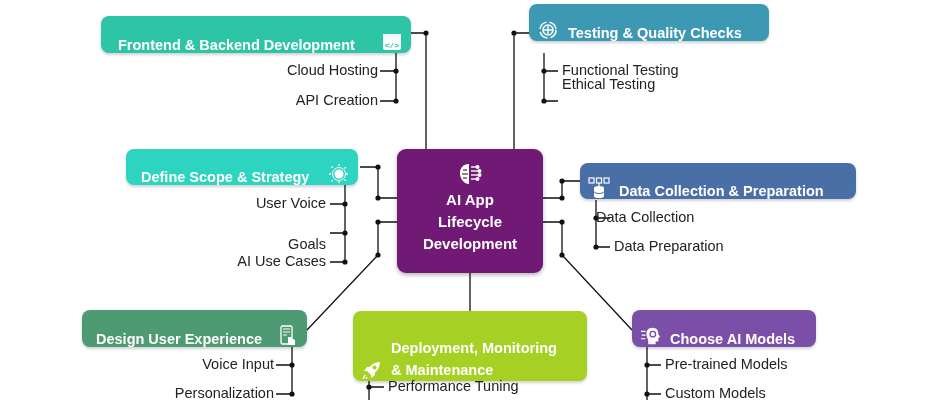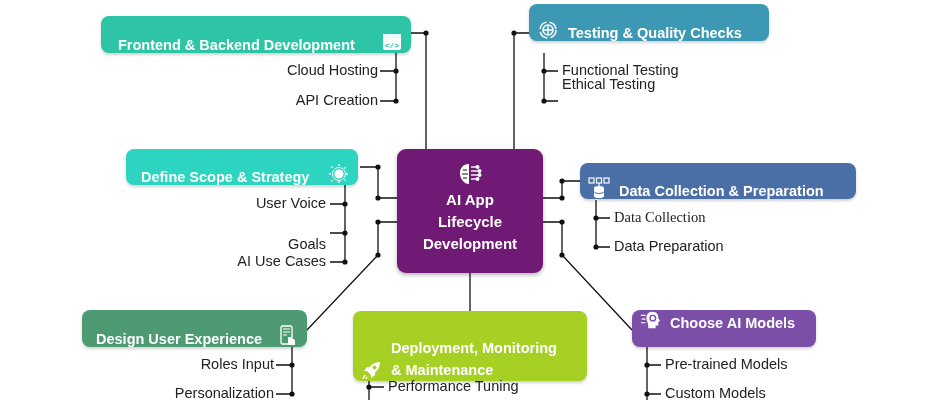--- a/index.html
+++ b/index.html
@@ -140,53 +140,53 @@
           <rect x="16" y="1" width="5" height="5"></rect>
         </g>
         <path d="M11 6 V9" stroke="#fff" stroke-width="1.2"></path>
         <ellipse cx="11" cy="11" rx="5" ry="2" fill="#fff"></ellipse>
         <path d="M6 11 V19 A5 2 0 0 0 16 19 V11" fill="#fff"></path>
         <path d="M6 14.5 A5 2 0 0 0 16 14.5" stroke="#4a6ea6" stroke-width="1" fill="none"></path>
       </svg>
   </span>
   <span class="lbl" style="margin-left:9px;">Data Collection &amp; Preparation</span>
 </div>
-<div class="item" style="left:614px;top:209px;font-family:Liberation Serif, serif;">Data Collection</div>
+<div class="item" style="left:596px;top:209px;">Data Collection</div>
 <div class="item" style="left:614px;top:238px;">Data Preparation</div>
 
 <div class="node" style="left:82px;top:310px;width:225px;height:37px;background:#4e9a73;padding:0 8px 0 14px;justify-content:space-between;">
   <span class="lbl">Design User Experience</span>
   <span class="ic">
     <svg width="20" height="22" viewBox="0 0 20 22">
         <rect x="3" y="1" width="11" height="18" rx="1.5" fill="none" stroke="#fff" stroke-width="1.3"></rect>
         <path d="M5 4 H12 M5 7 H12 M5 10 H9" stroke="#fff" stroke-width="1.2"></path>
         <path d="M10 12 V20 H17 V15 L13 13 V12 Z" fill="#fff"></path>
       </svg>
   </span>
 </div>
-<div class="item" style="right:666px;top:356px;">Roles Input</div>
+<div class="item" style="right:666px;top:356px;">Voice Input</div>
 <div class="item" style="right:666px;top:385px;">Personalization</div>
 
 <div class="node" style="left:353px;top:311px;width:234px;height:70px;background:#a6d124;padding:0 10px 0 8px;">
   <span class="ic">
     <svg width="22" height="22" viewBox="0 0 22 22">
         <path d="M19 3 C13 3 8 7 6 12 L10 16 C15 14 19 9 19 3 Z" fill="#fff"></path>
         <circle cx="13.5" cy="8.5" r="2" fill="#a6d124"></circle>
         <path d="M6 12 L3 12 L6 8 L9 8 Z M10 16 L10 19 L14 16 L14 13 Z" fill="#fff"></path>
         <path d="M4 16 L2 20 M6 18 L5 20" stroke="#fff" stroke-width="1.5"></path>
       </svg>
   </span>
   <span style="margin-left:8px;line-height:22px;">
     <div class="lbl">Deployment, Monitoring</div>
     <div class="lbl">&amp; Maintenance</div>
   </span>
 </div>
 <div class="item" style="left:388px;top:378px;">Performance Tuning</div>
 
-<div class="node" style="left:632px;top:310px;width:184px;height:37px;background:#7b4fa8;padding:0 10px 16px 8px;">
+<div class="node" style="left:632px;top:310px;width:184px;height:37px;background:#7b4fa8;padding:0 10px 0 8px;">
   <span class="ic">
     <svg width="24" height="22" viewBox="0 0 24 22">
         <path d="M1 6 H6 M2 10 H6 M1 14 H6" stroke="#fff" stroke-width="1.3"></path>
         <path d="M14 2 C9 2 7 5 7 9 C7 12 9 14 9 17 L9 20 H17 L17 17 L20 17 L20 13 L22 12 L20 9 C20 5 18 2 14 2 Z" fill="#fff"></path>
         <circle cx="14" cy="9" r="3" fill="none" stroke="#7b4fa8" stroke-width="1.5"></circle>
       </svg>
   </span>
   <span class="lbl" style="margin-left:8px;">Choose AI Models</span>
 </div>
 <div class="item" style="left:665px;top:356px;">Pre-trained Models</div>

